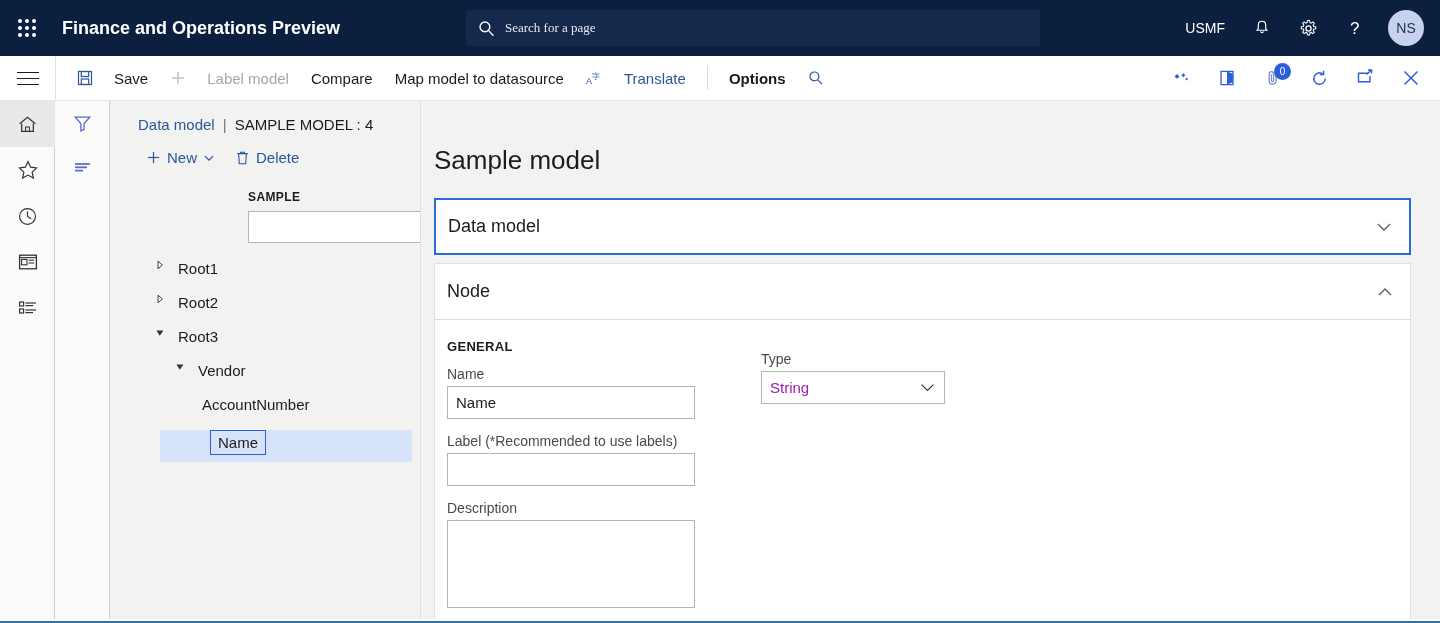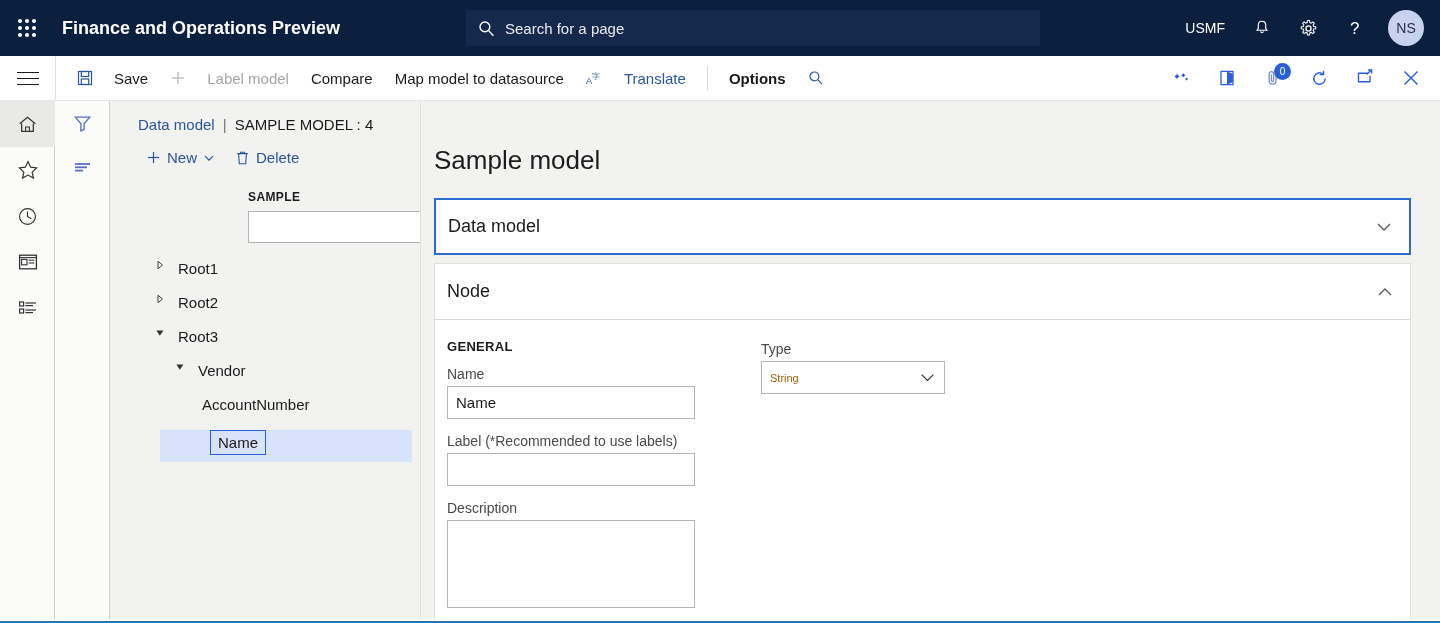--- a/index.html
+++ b/index.html
@@ -19,21 +19,21 @@
   }
   .waffle { width:54px; height:56px; display:flex; align-items:center; justify-content:center; cursor:pointer; }
   .waffle-grid { display:grid; grid-template-columns:repeat(3,4px); grid-template-rows:repeat(3,4px); gap:3px; }
   .waffle-grid i { width:4px; height:4px; background:#fff; border-radius:50%; display:block; }
   .app-title { color:#ffffff; font-size:18px; font-weight:bold; margin-left:8px; white-space:nowrap; }
   .hdr-search {
     position:absolute; left:466px; top:10px; width:574px; height:36px;
     background:#15294d; display:flex; align-items:center; padding:0 12px; cursor:text;
   }
   .hdr-search .sicon { margin-right:10px; display:flex; }
-  .hdr-search .stext { color:#e8eaf0; font-size:15px; }
+  .hdr-search .stext { color:#e8eaf0; font-size:13px;font-family:Liberation Serif, serif; }
   .hdr-right { position:absolute; right:0; top:0; height:56px; display:flex; align-items:center; }
   .hdr-right .item { color:#fff; font-size:14px; padding:0 14px; height:56px; display:flex; align-items:center; cursor:pointer; }
   .avatar {
     width:36px; height:36px; border-radius:50%; background:#c7d2ef; color:#26324d;
     font-size:14px; display:flex; align-items:center; justify-content:center; margin:0 16px 0 10px; cursor:pointer;
   }
 
   
   .cmdbar {
     position:absolute; top:56px; left:0; width:1440px; height:45px;
@@ -135,23 +135,23 @@
     font-size:15px; color:#1b1b1b; font-family:"Liberation Sans", sans-serif; outline:none;
   }
   .ta {
     width:248px; height:88px; border:1px solid #b5b5b5; background:#fff; padding:6px 8px;
     font-size:15px; font-family:"Liberation Sans", sans-serif; resize:none; outline:none;
   }
   .sel-wrap { position:relative; width:184px; }
   .sel {
     width:184px; height:33px; border:1px solid #b5b5b5; background:#fff;
     display:flex; align-items:center; justify-content:space-between; padding:0 9px 0 8px;
-    font-size:11px; color:#a16207; cursor:pointer;
-  }
-  .type-label { margin-top:2px; }
+    font-size:15px; color:#a21caf; cursor:pointer;
+  }
+  .type-label { margin-top:12px; }
   svg { display:block; }
 </style>
 </head>
 <body>
 
 <div class="app">
 
   <div class="header">
     <div class="waffle">
       <div class="waffle-grid">

